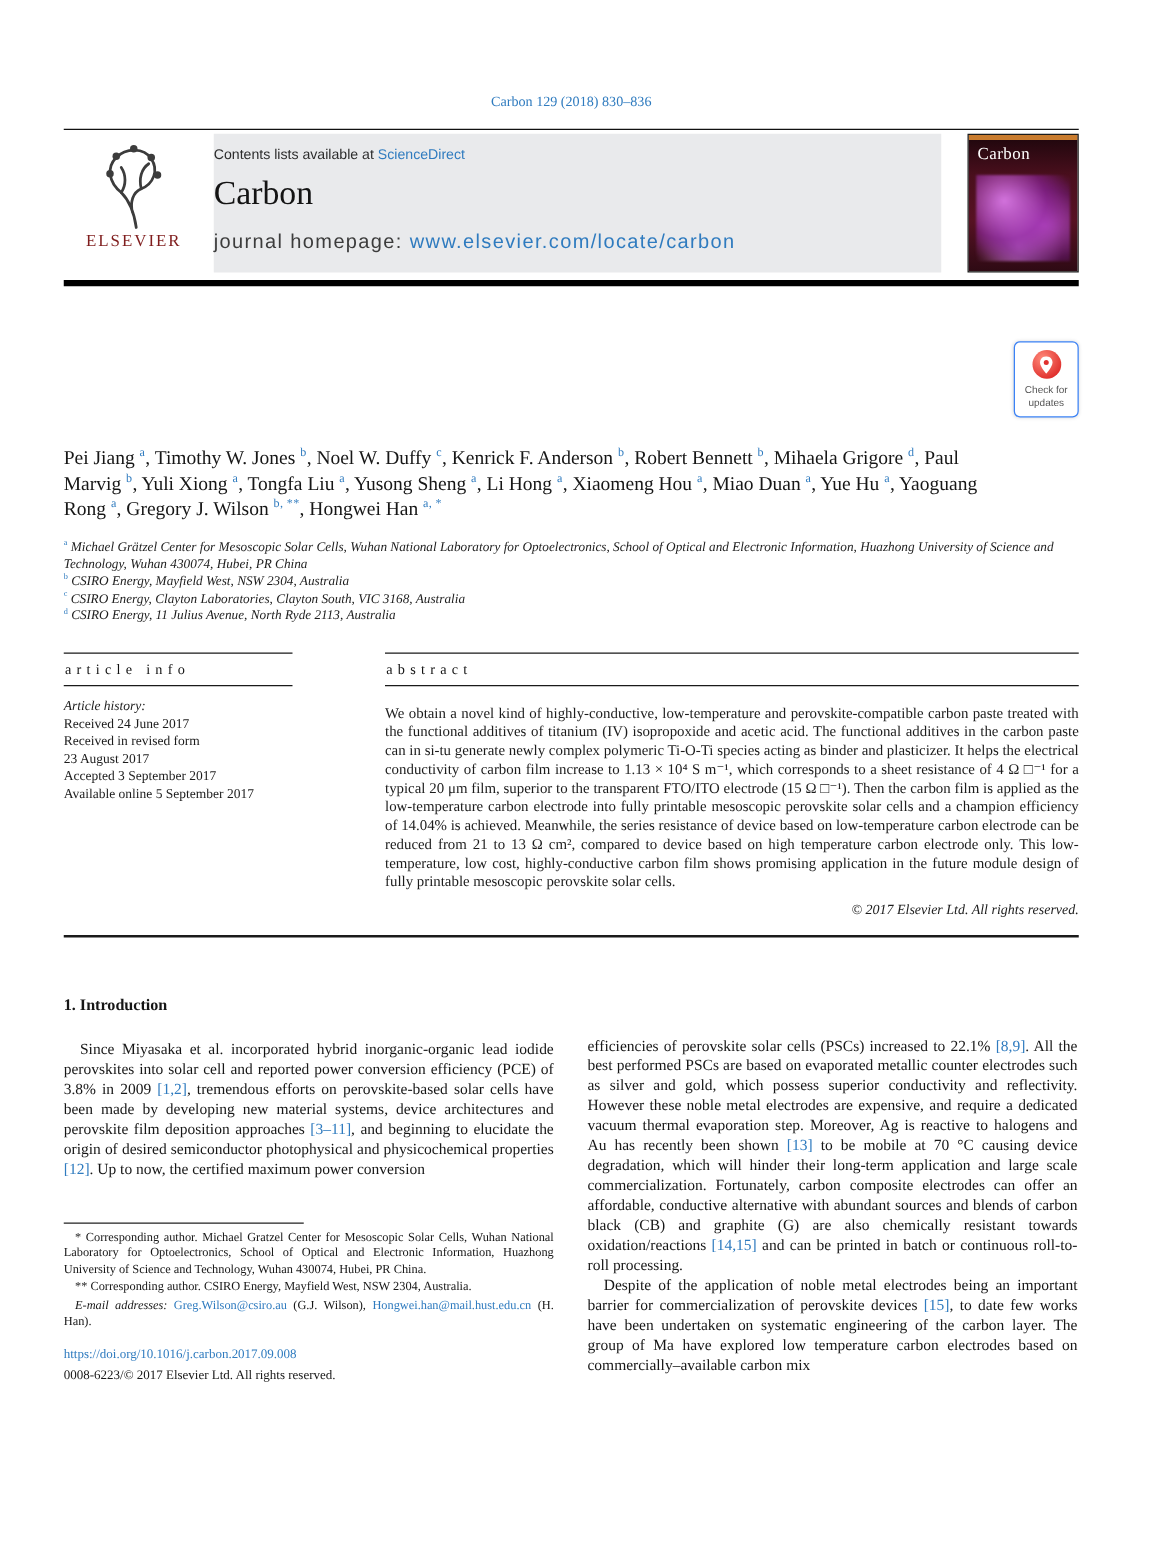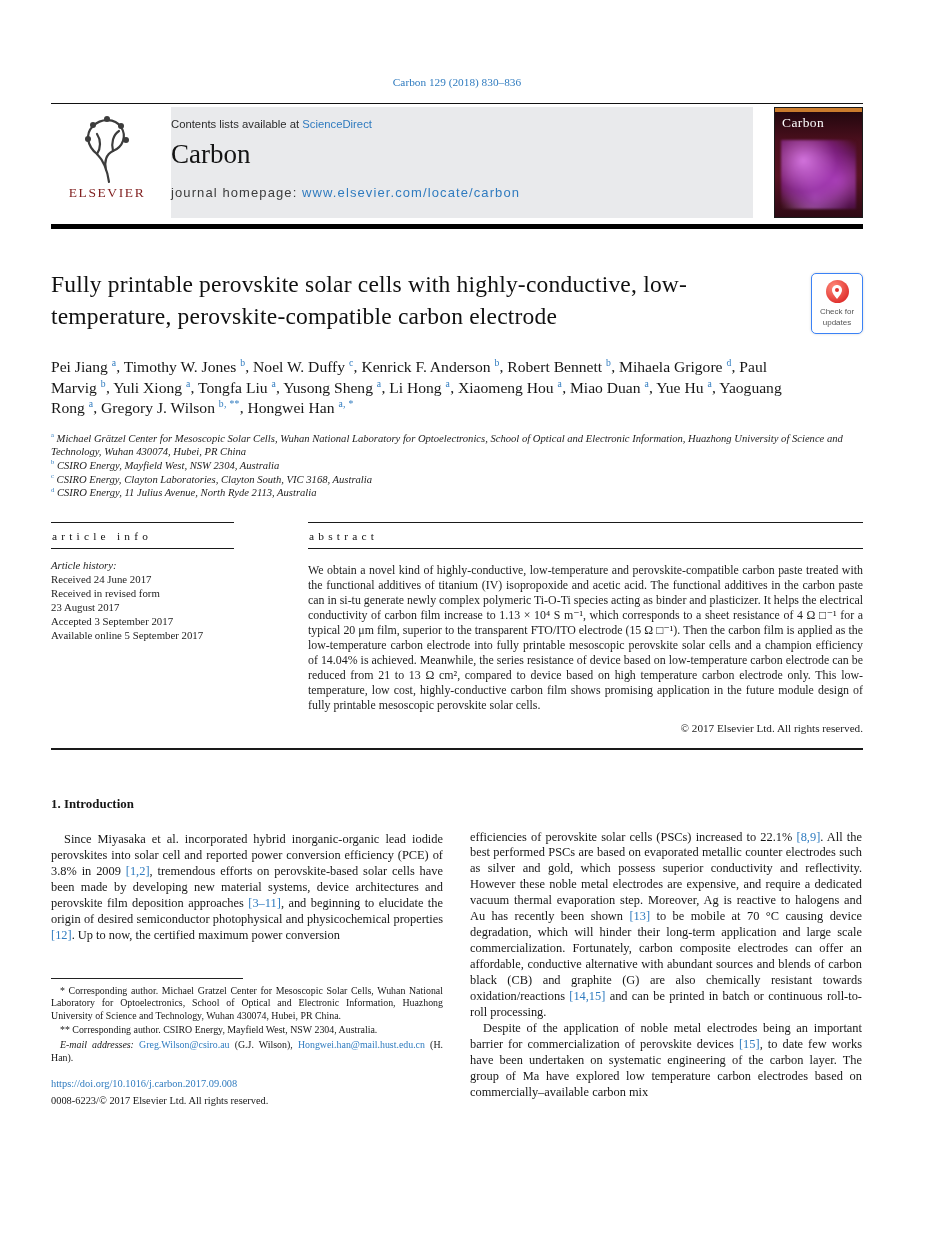--- a/index.html
+++ b/index.html
@@ -19,21 +19,21 @@
   .top-rule { margin-top:15px; height:1.4px; background:#111; }
   .thick-rule { margin-top:6px; height:5px; background:#000; }
   .rule1 { height:1.3px; background:#1a1a1a; }
 
   .header-band { display:flex; margin-top:3px; height:111px; }
   .logo-block { width:112px; display:flex; flex-direction:column; align-items:center; padding-top:3px; }
   .elsevier-text { font-size:13.5px; color:#7f1d1d; letter-spacing:1.6px; margin-top:1px; }
   .gray-box { flex:1; background:#e9eaec; margin-left:8px; text-align:left; padding-top:11px; }
   .contents-line { font-family:"Liberation Sans",sans-serif; font-size:11.3px; color:#2b2b2b; }
   .journal-name { font-size:27px; margin-top:9px; color:#141414; }
-  .homepage-line { font-family:"Liberation Sans",sans-serif; font-size:13px; letter-spacing:1.1px; margin-top:15px; color:#3c3c3c; }
+  .homepage-line { font-family:"Liberation Sans",sans-serif; font-size:16px; letter-spacing:1.1px; margin-top:15px; color:#3c3c3c; }
   .cover { width:89px; margin-left:21px; position:relative; overflow:hidden; cursor:pointer;
     background:linear-gradient(180deg,#1d060c 0%,#4a0f1d 30%,#571223 62%,#2e0a14 100%);
     border:1px solid #1a1a1a; }
   .cover-accent { position:absolute; top:0; left:0; right:0; height:4px; background:#c97b2d; }
   .cover-title { position:relative; color:#fff; font-size:13.5px; padding:7px 0 0 7px; letter-spacing:.4px; }
   .cover-crystal { position:absolute; left:6px; right:6px; top:32px; bottom:8px; filter:blur(1px);
     background:
       radial-gradient(ellipse at 30% 30%, rgba(216,120,228,.95), rgba(150,40,170,.5) 45%, transparent 72%),
       radial-gradient(ellipse at 72% 58%, rgba(190,80,210,.85), rgba(120,30,150,.4) 50%, transparent 75%),
       radial-gradient(ellipse at 45% 82%, rgba(232,150,240,.7), transparent 60%); }
@@ -54,21 +54,21 @@
   .affils p { font-size:10.6px; line-height:1.28; }
   .affils sup { margin-right:1px; }
 
   .info-abs { display:flex; margin-top:22px; }
   .col-info { width:183px; }
   .col-abs { flex:1; margin-left:74px; }
   .sec-heading { font-size:11.4px; letter-spacing:4.2px; padding:7px 0 6px 1px; color:#111; }
   .hist-label { font-style:italic; font-size:10.8px; margin-top:10px; }
   .hist { font-size:10.8px; line-height:1.3; margin-top:1px; white-space:pre-line; }
   .abs-text { font-size:11.9px; line-height:1.26; text-align:justify; margin-top:14px; }
-  .abs-copy { font-size:11.2px; text-align:right; margin-top:9px; }
+  .abs-copy { font-size:11.2px; text-align:right; margin-top:9px;font-style:italic; }
   .full-rule { margin-top:14px; height:1.3px; background:#1a1a1a; }
 
   .body-cols { display:flex; margin-top:46px; }
   .bcol { width:392px; text-align:justify; font-size:12.4px; line-height:1.285; color:#161616; }
   .bcol-right { margin-left:27px; padding-top:34px; }
   h2.sec { font-size:12.9px; font-weight:700; margin-bottom:20px; text-align:left; }
   .para { margin:0; }
   .indent { text-indent:13px; }
 
   .fn-block { margin-top:34px; }
@@ -114,21 +114,20 @@
     <div class="cover">
       <div class="cover-accent"></div>
       <div class="cover-title">Carbon</div>
       <div class="cover-crystal"></div>
     </div>
   </div>
 
   <div class="thick-rule"></div>
 
   <div class="title-row">
-    <h1 class="title">Fully printable perovskite solar cells with highly-conductive, low-temperature, perovskite-compatible carbon electrode</h1>
     <div class="check-badge">
       <div class="badge-icon">
         <svg width="12" height="14" viewBox="0 0 12 14">
             <path d="M6 0C3.2 0 1 2.2 1 5c0 3.5 5 9 5 9s5-5.5 5-9c0-2.8-2.2-5-5-5z" fill="#ffffff"></path>
             <circle cx="6" cy="5" r="2" fill="#e0312e"></circle>
           </svg>
       </div>
       <div class="badge-text">Check for updates</div>
     </div>
   </div>

